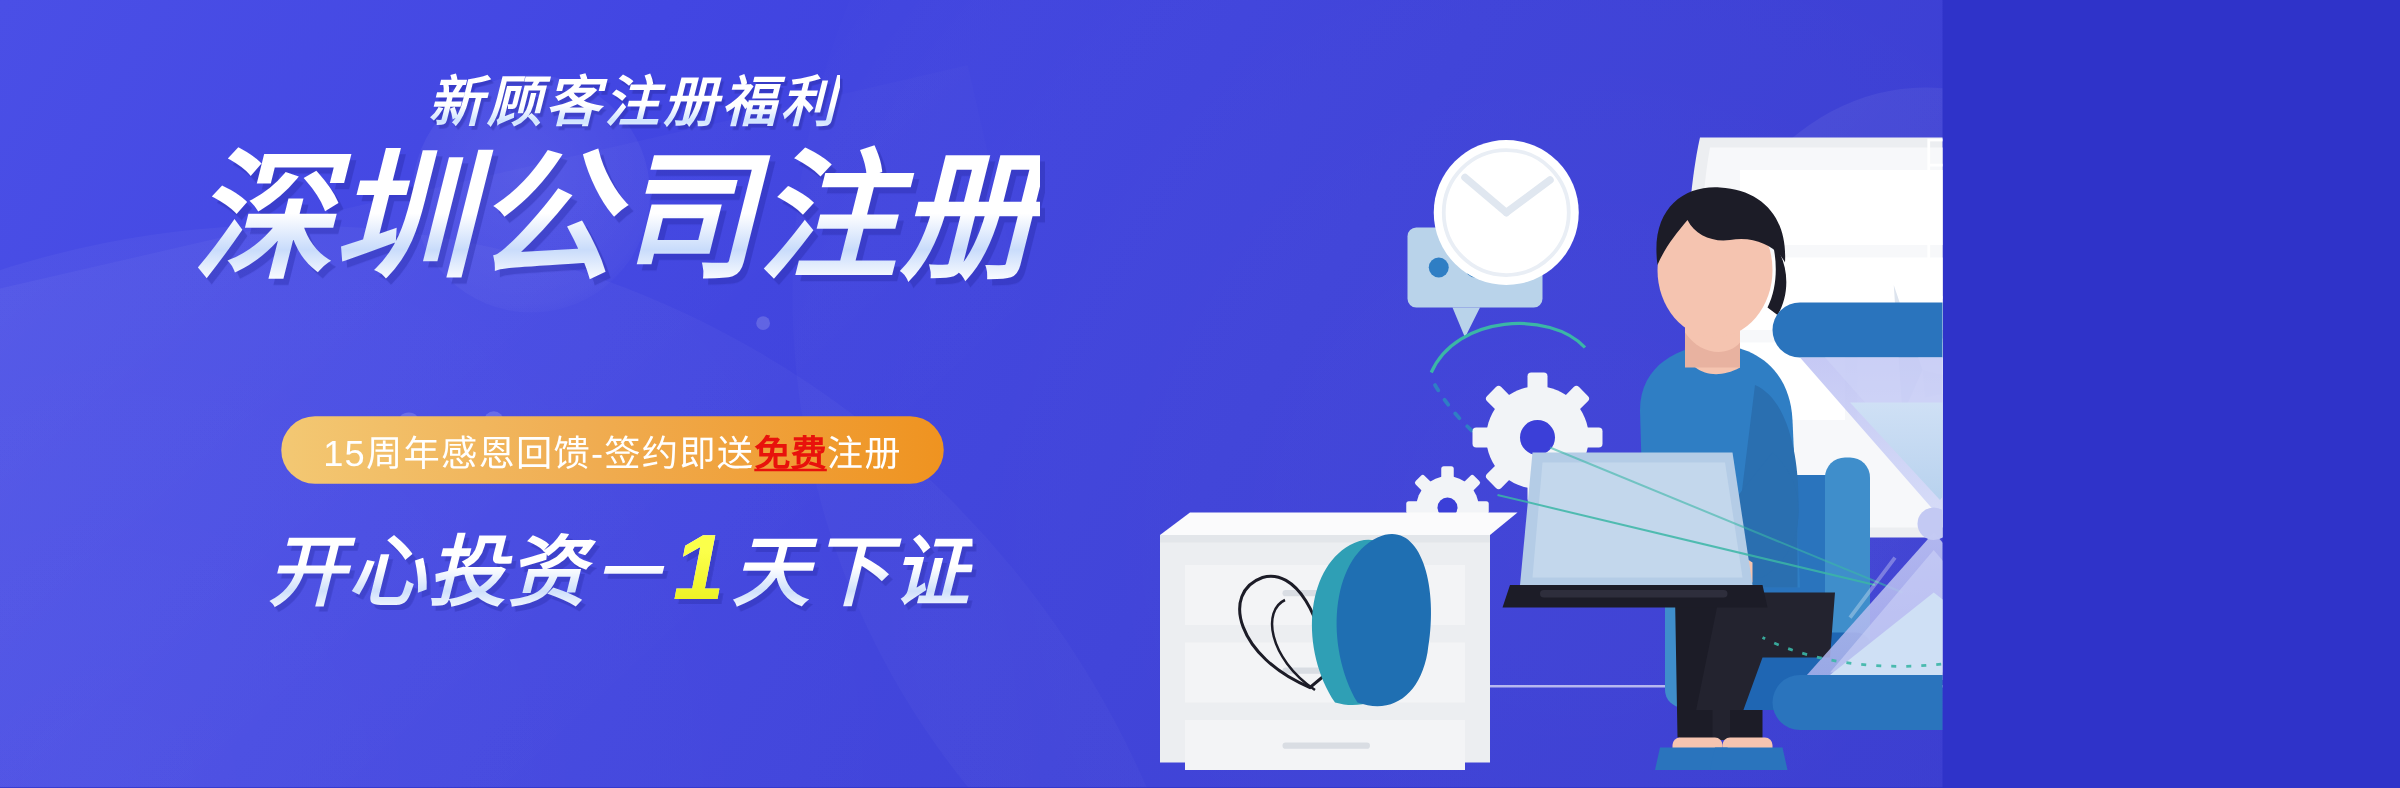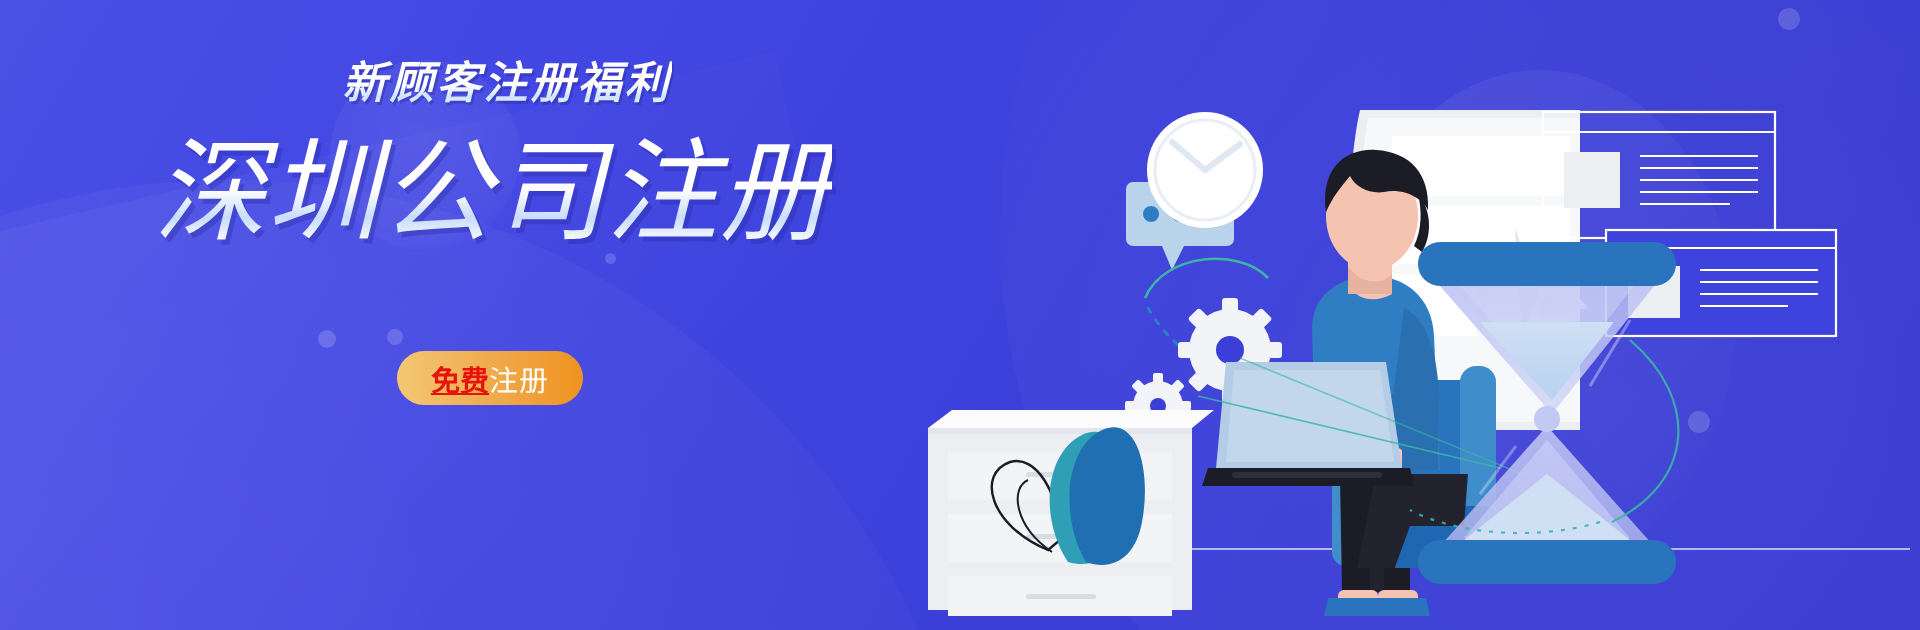--- a/index.html
+++ b/index.html
@@ -1,20 +1,20 @@
 <!DOCTYPE html>
 <html lang="zh-CN"><head>
 <meta charset="utf-8">
 <title>深圳公司注册 Banner</title>
 <style>
   html,body{margin:0;padding:0;background:#2f33c9;}
   *{box-sizing:border-box;}
   .banner{
     position:relative;
-    width:1920px;height:630px;
+    width:1554px;height:630px;
     overflow:hidden;
     font-family:"Liberation Sans","DejaVu Sans",sans-serif;
     background:linear-gradient(120deg,#4a4fe6 0%,#4246e2 28%,#3b3fd8 62%,#3538cf 100%);
   }
 
   
   .bg-layer{position:absolute;inset:0;overflow:hidden;}
   .soft-arc-a{
     position:absolute;left:-520px;top:180px;
     width:1500px;height:1500px;border-radius:50%;
@@ -56,22 +56,22 @@
   }
   .eyebrow{
     font-size:44px;font-weight:700;font-style:italic;letter-spacing:3px;
     background:linear-gradient(180deg,#ffffff 52%,#cfe3ff 76%,#ffffff 100%);
     -webkit-background-clip:text;background-clip:text;color:transparent;
     filter:drop-shadow(2px 3px 0 rgba(35,38,150,.35));
     line-height:1.15;
     margin-left:34px;
   }
   .headline{
-    margin-top:24px;
-    font-size:112px;font-weight:400;font-style:italic;letter-spacing:1px;
+    margin-top:6px;
+    font-size:112px;font-weight:700;font-style:italic;letter-spacing:1px;
     background:linear-gradient(180deg,#ffffff 46%,#c9dcfb 70%,#ffffff 92%);
     -webkit-background-clip:text;background-clip:text;color:transparent;
     filter:drop-shadow(4px 5px 0 rgba(38,41,160,.35));
     line-height:1.08;
     white-space:nowrap;
     margin-left:6px;
   }
   .pill{
     margin-top:22px;
     display:inline-flex;align-items:center;justify-content:center;
@@ -374,20 +374,24 @@
     </svg>
   </div>
 
   <div class="copy">
 
     <div class="eyebrow">新顾客注册福利</div>
 
     <h1 class="headline">深圳公司注册</h1>
 
     <div class="pill">
+      <span>15周年感恩回馈-签约即送</span>
         <span class="free">免费</span>
         <span>注册</span>
     </div>
 
+    <div class="tagline">
+      <span>开心投资－</span><span class="num">1</span><span>天下证</span>
+    </div>
 
   </div>
 
 </div>
 
 </body></html>

